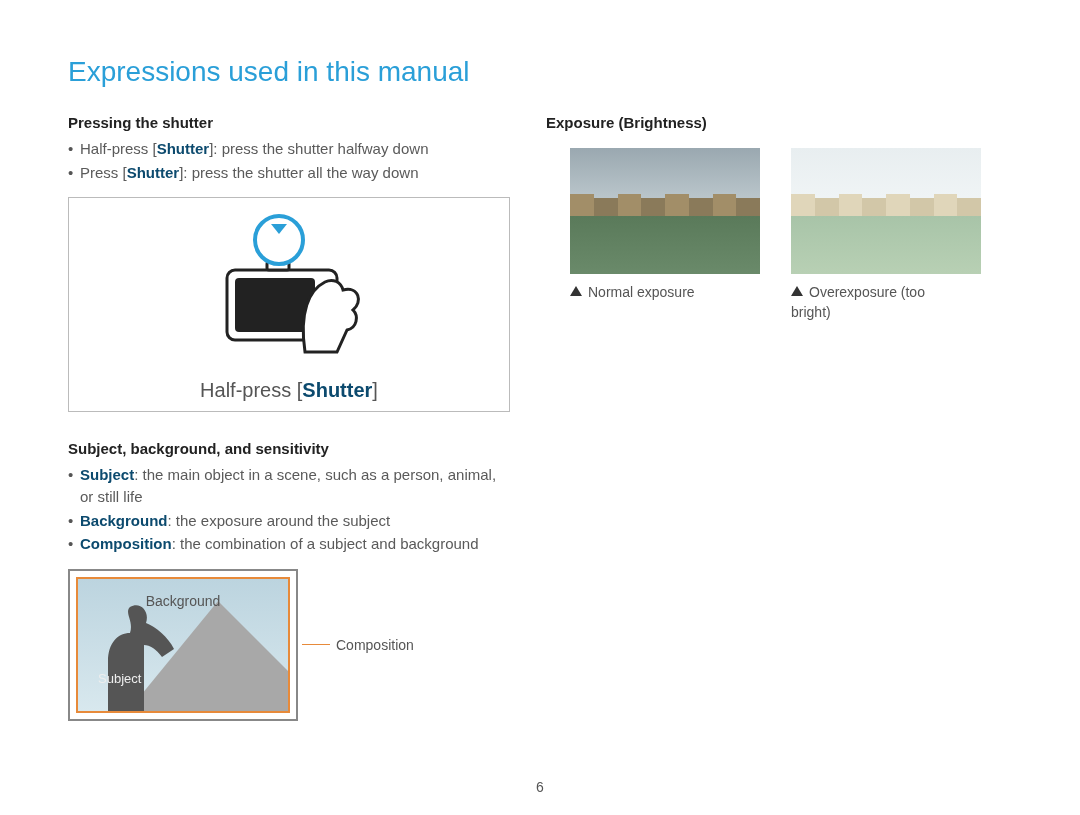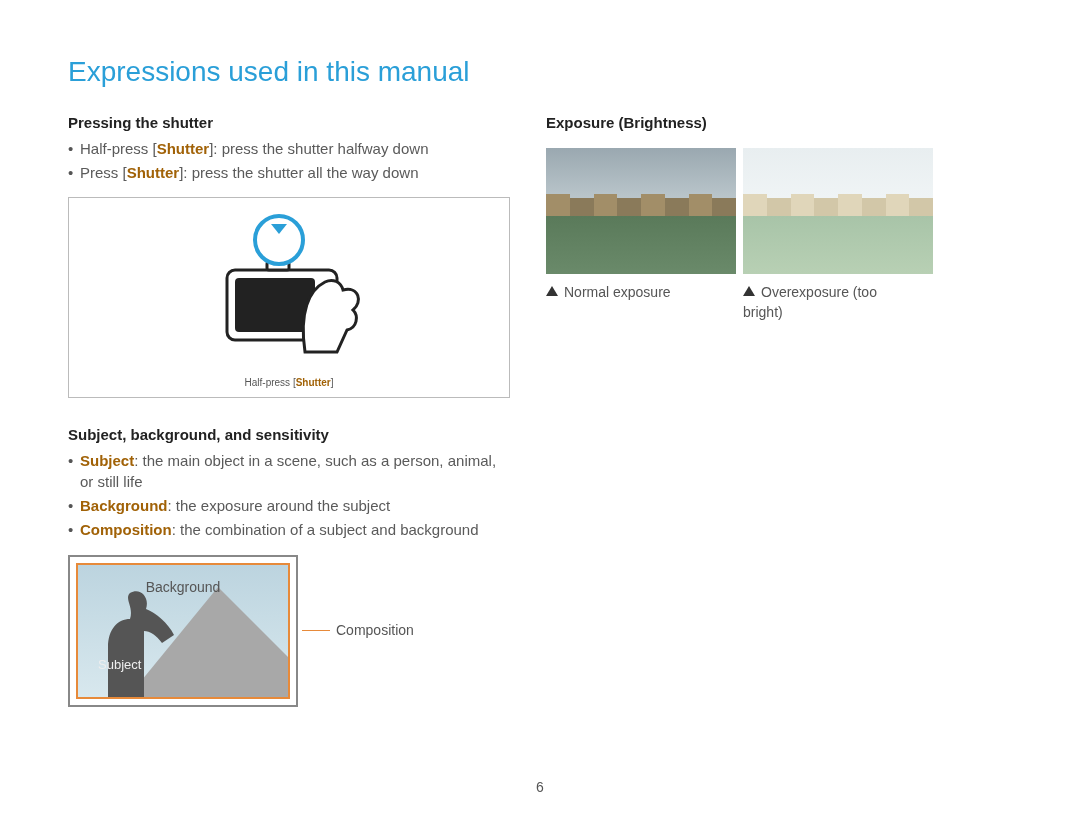--- a/index.html
+++ b/index.html
@@ -46,36 +46,36 @@
     position: relative;
     padding-left: 12px;
     margin-bottom: 2px;
   }
   ul.bullets li::before {
     content: "•";
     position: absolute;
     left: 0;
     color: #555;
   }
-  .bold { font-weight: bold; color: #a16207; text-align: right; }
+  .bold { font-weight: bold; color: #0c4a6e; text-align: right; }
   .shutter-box {
     border: 1px solid #bbb;
     padding: 14px 10px 6px 10px;
     margin-top: 8px;
     margin-bottom: 26px;
     display: flex;
     justify-content: space-around;
   }
   .shutter-item {
     display: flex;
     flex-direction: column;
     align-items: center;
   }
   .shutter-svg { width: 160px; height: 160px; }
-  .shutter-caption { font-size: 10px; color: #555; margin-top: 4px; }
+  .shutter-caption { font-size: 20px; color: #555; margin-top: 4px; }
   .composition-diagram {
     margin-top: 10px;
     display: flex;
     align-items: center;
     gap: 4px;
   }
   .comp-frame {
     border: 2px solid #888;
     padding: 6px;
     background: #fff;
@@ -123,21 +123,21 @@
   }
   .comp-pointer .line {
     width: 28px; height: 1px; background: #e78a3a; margin-right: 6px;
   }
   .exposure-photos {
     display: flex;
     gap: 22px;
     margin-top: 14px;
     margin-bottom: 10px;
   }
-  .photo-block { width: 175px; }
+  .photo-block { width: 175px; margin-left: 24px; }
   .photo {
     width: 190px;
     height: 126px;
     position: relative;
     overflow: hidden;
   }
   .photo .sky-p {
     position: absolute; top:0; left:0; right:0; height:54%;
   }
   .photo.normal .sky-p { background: linear-gradient(#9aa8b0,#c5d0d4); }

